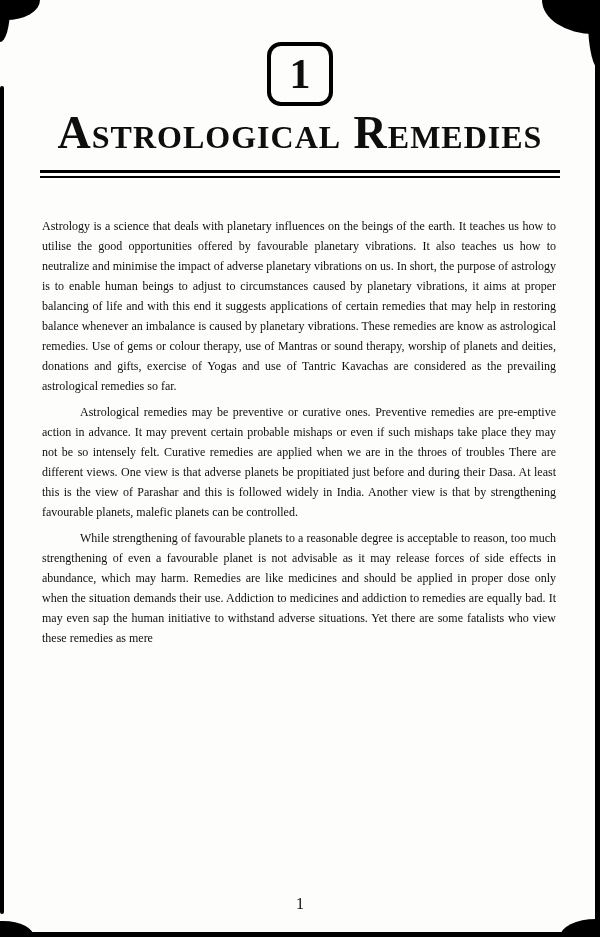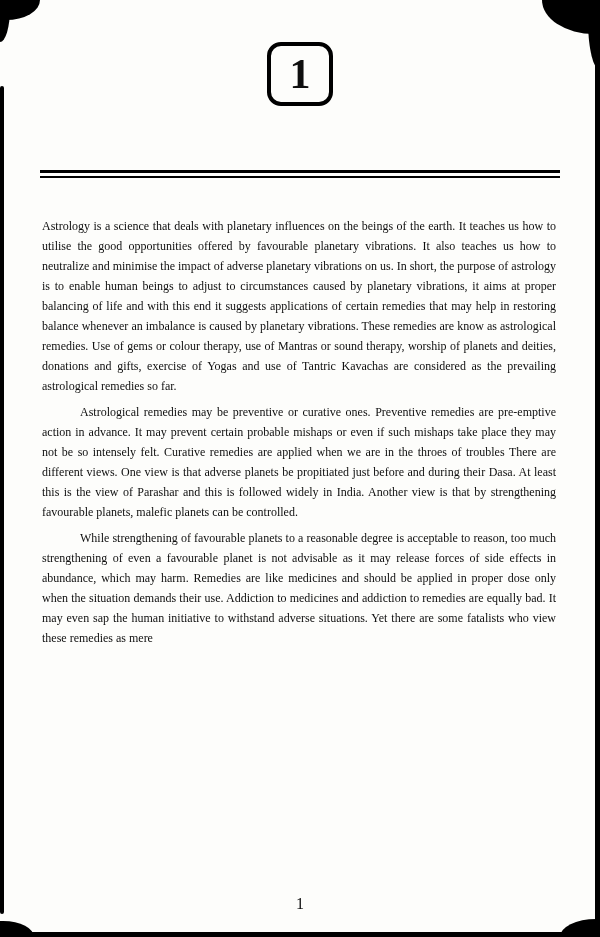--- a/index.html
+++ b/index.html
@@ -109,20 +109,21 @@
   <div class="artifact edge-left"></div>
   <div class="artifact edge-right"></div>
   <div class="artifact edge-bottom"></div>
   <div class="artifact corner-bl"></div>
   <div class="artifact corner-br"></div>
 
   <div class="chapter-box">
     <span>1</span>
   </div>
 
+  <h1 class="title">Astrological Remedies</h1>
   <div class="rule"></div>
 
   <div class="body-text">
 
     <p><span>Astrology is a science that deals with planetary influences on the beings of the earth. It teaches us how to utilise the good opportunities offered by favourable planetary vibrations. It also teaches us how to neutralize and minimise the impact of adverse planetary vibrations on us. In short, the purpose of astrology is to enable human beings to adjust to circumstances caused by planetary vibrations, it aims at proper balancing of life and with this end it suggests applications of certain remedies that may help in restoring balance whenever an imbalance is caused by planetary vibrations. These remedies are know as astrological remedies. Use of gems or colour therapy, use of Mantras or sound therapy, worship of planets and deities, donations and gifts, exercise of Yogas and use of Tantric Kavachas are considered as the prevailing astrological remedies so far.</span></p>
 
     <p class="indent"><span class="b">Astrological remedies may be preventive or curative ones.</span><span> Preventive remedies are pre-emptive action in advance. It may prevent certain probable mishaps or even if such mishaps take place they may not be so intensely felt. Curative remedies are applied when we are in the throes of troubles </span><span class="b">There are different views. One view is that adverse planets be propitiated just before and during their Dasa.</span><span> At least this is the view of Parashar and this is followed widely in India. </span><span class="b">Another view is that by strengthening favourable planets, malefic planets can be controlled.</span></p>
 
     <p class="indent"><span>While strengthening of favourable planets to a reasonable degree is acceptable to reason, too much strengthening of even a favourable planet is not advisable as it may release forces of side effects in abundance, which may harm. Remedies are like medicines and should be applied in proper dose only when the situation demands their use. </span><span class="b">Addiction to medicines and addiction to remedies are equally bad.</span><span> It may even sap the human initiative to withstand adverse situations. Yet there are some fatalists who view these remedies as mere</span></p>
 

